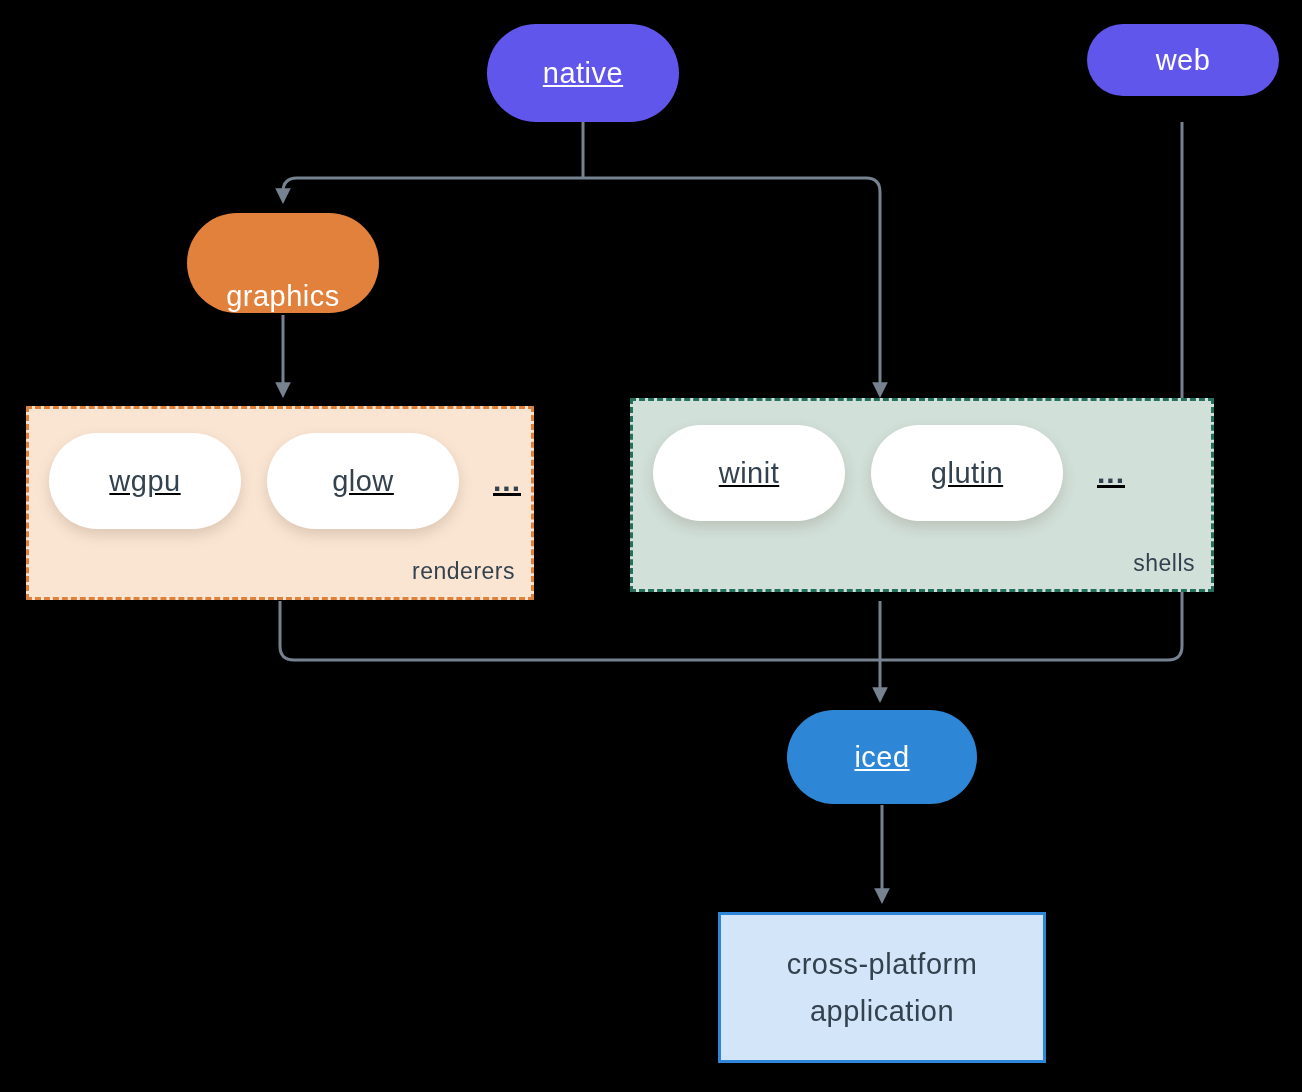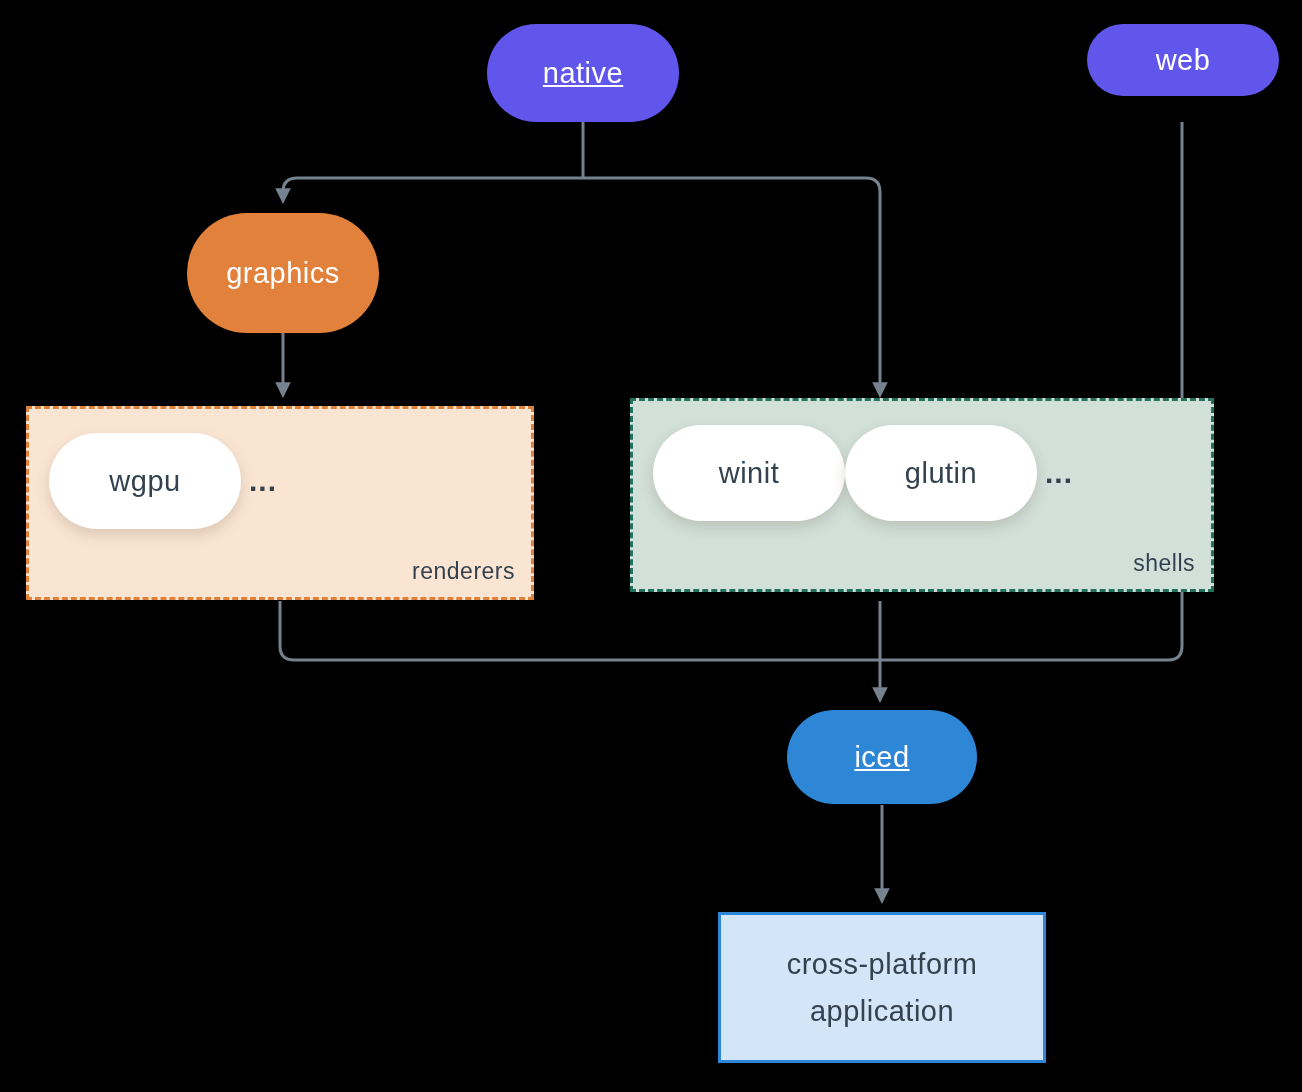--- a/index.html
+++ b/index.html
@@ -24,36 +24,37 @@
   .pill.purple{background:var(--purple); color:var(--white-text);}
   .pill.orange{background:var(--orange); color:var(--white-text);}
   .pill.blue{background:var(--blue); color:var(--white-text);text-decoration:underline;}
   .pill.white{
     background:#ffffff; color:var(--dark-text); position:static;
     width:192px; height:96px; flex:0 0 auto;
     box-shadow:0 6px 14px rgba(90,60,40,0.18);
   }
   .node-native{left:487px; top:24px; width:192px; height:98px;text-decoration:underline;}
   .node-web{left:1087px; top:24px; width:192px; height:72px;}
-  .node-graphics{left:187px; top:213px; width:192px; height:120px;}
+  .node-graphics{left:187px; top:213px; width:192px; height:100px;align-items:flex-end;}
   .node-iced{left:787px; top:710px; width:190px; height:94px;}
   .group{
     position:absolute; box-sizing:border-box; border-width:3px; border-style:dashed;
   }
   .group-renderers{
     left:26px; top:406px; width:508px; height:194px;
     background:var(--renderers-bg); border-color:var(--renderers-border);
   }
   .group-shells{
     left:630px; top:398px; width:584px; height:194px;
     background:var(--shells-bg); border-color:var(--shells-border);
   }
   .group-row{
-    display:flex; align-items:center; 
+    display:flex; align-items:center; gap:26px;
     padding:24px 0 0 20px;
+    text-decoration:underline;
   }
   .ellipsis{
     font-size:30px; color:var(--dark-text); font-weight:bold; letter-spacing:1px;
     padding-left:8px;
   }
   .group-label{
     position:absolute; right:16px; bottom:12px;
     font-size:23px; color:var(--dark-text); letter-spacing:0.5px;
   }
   .app-box{
@@ -101,20 +102,23 @@
 
   <div class="pill orange node-graphics">
     <span>graphics</span>
   </div>
 
   <div class="group group-renderers">
     <div class="group-row">
       <div class="pill white">
         <span>wgpu</span>
       </div>
+      <div class="pill white">
+        <span>glow</span>
+      </div>
       <span class="ellipsis">...</span>
     </div>
     <span class="group-label">renderers</span>
   </div>
 
   <div class="group group-shells">
     <div class="group-row">
       <div class="pill white">
         <span>winit</span>
       </div>

